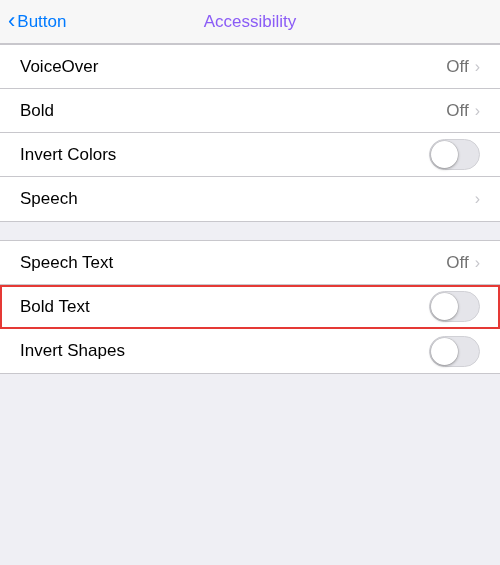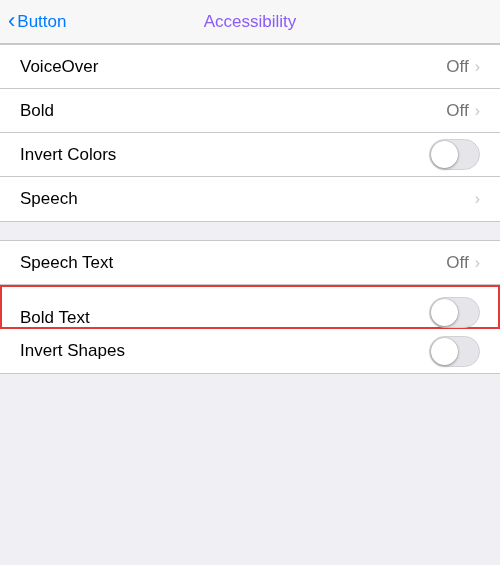--- a/index.html
+++ b/index.html
@@ -123,21 +123,20 @@
     .section-spacer {
       height: 18px;
       background-color: #efeff4;
     }
 
     
     .row-highlighted {
       outline: 2px solid #e53935;
       outline-offset: -2px;
       z-index: 1;
-      align-items: flex-end;
     }
   </style>
 </head>
 <body>
 
 <div class="header">
   <div class="header-back">
     <span class="header-back-chevron">‹</span>
     <span>Button</span>
   </div>

